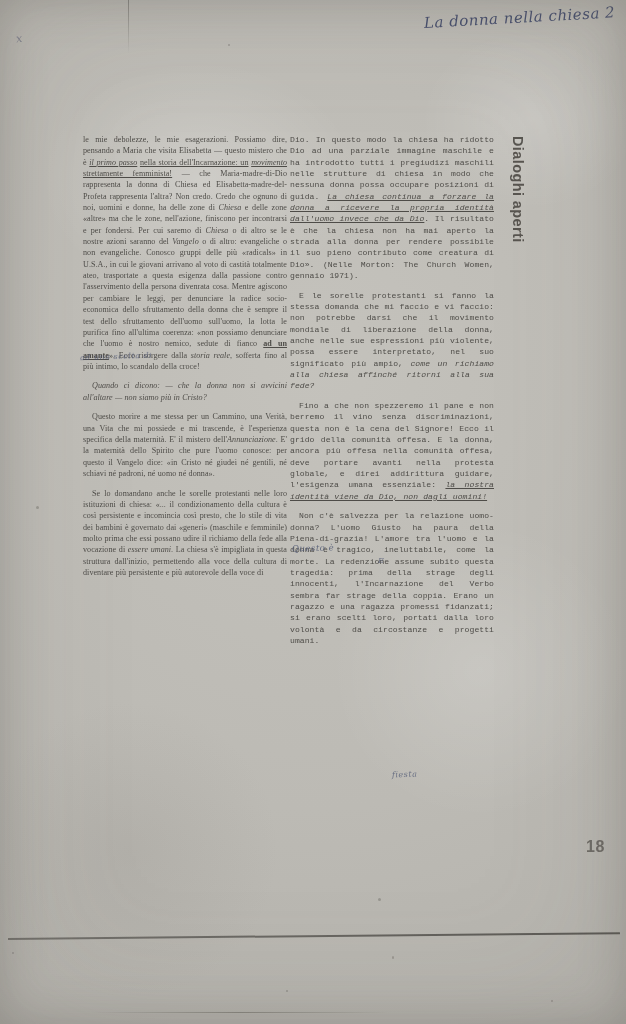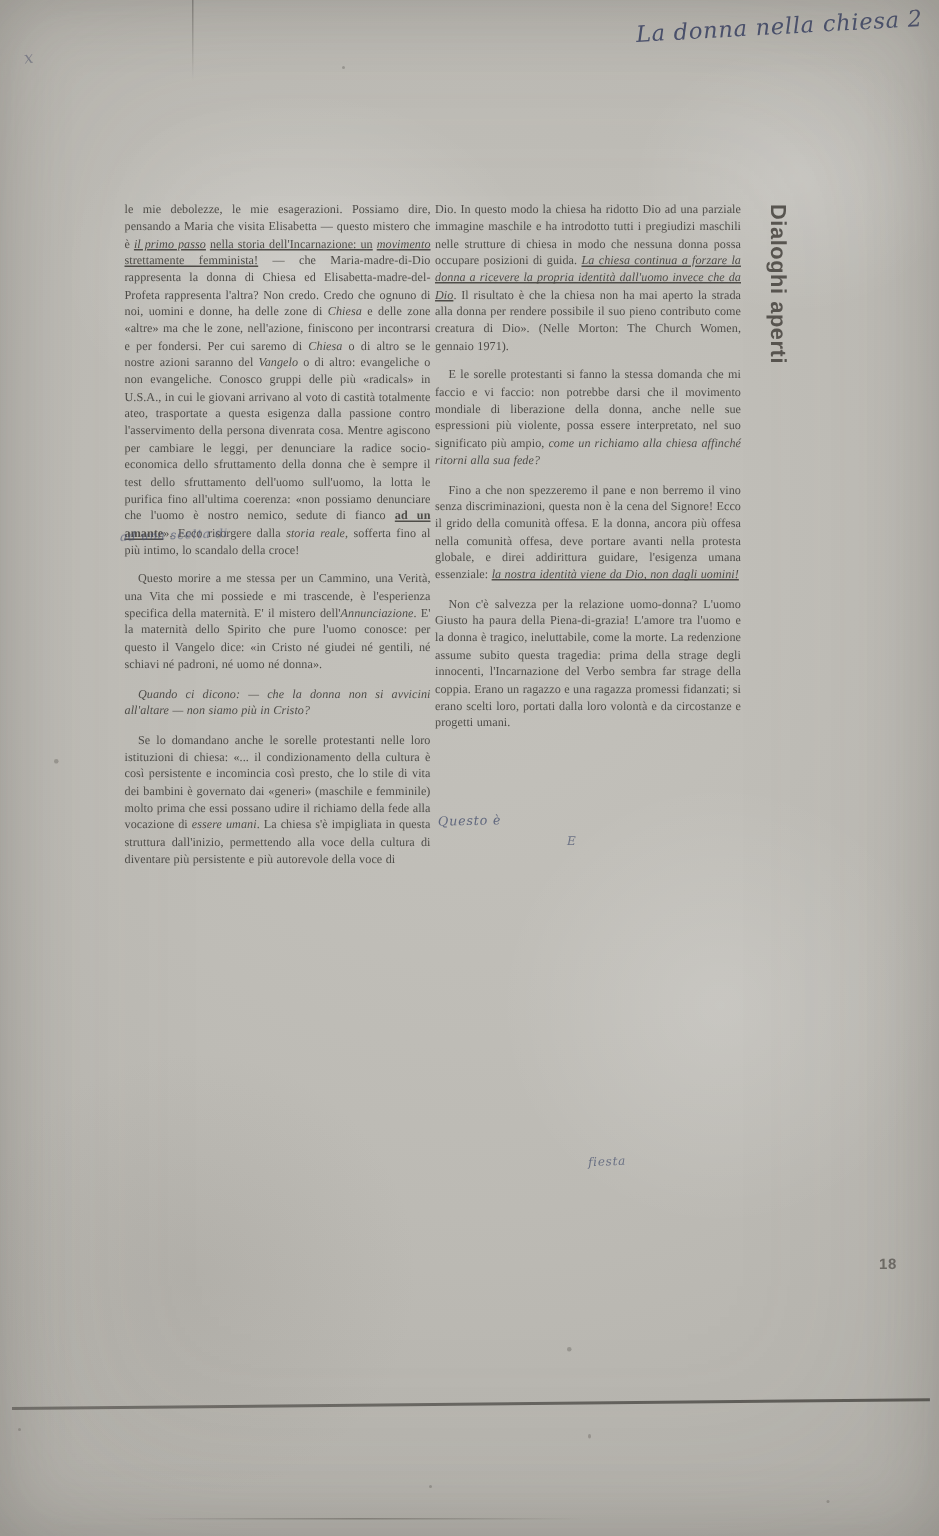--- a/index.html
+++ b/index.html
@@ -78,21 +78,21 @@
   .col{
     position:absolute;top:0;width:204px;
     font-size:8.1px;
     line-height:11.35px;
     text-align:justify;
     color:#4e4c48;
     letter-spacing:.04px;
     word-spacing:.2px;
   }
   #col-left{left:0;margin-left:21px;}
-  #col-right{left:228px;}
+  #col-right{left:228px;font-family:Liberation Mono, monospace;}
   .col p{margin:0 0 8.2px 0;text-indent:0;}
   .col p.ind{text-indent:9px;}
   .col em{font-style:italic;}
   .col .u{text-decoration:underline;text-decoration-thickness:.5px;}
   .col .bu{font-weight:bold;text-decoration:underline;text-decoration-thickness:.5px;}
 
   
   #section-tag{
     position:absolute;left:506px;top:136px;
     width:24px;height:150px;
@@ -109,21 +109,21 @@
     letter-spacing:.4px;
     color:#585550;
     white-space:nowrap;
     line-height:24px;
   }
 
   
   #page-number{
     position:absolute;left:586px;top:838px;
     font-family:"Liberation Sans", sans-serif;
-    font-weight:bold;font-size:10px;
+    font-weight:bold;font-size:16px;
     color:#6e6b66;letter-spacing:.5px;
   }
 
   
   #ink{filter:blur(.28px);}
 </style>
 </head>
 <body>
 
 <div id="page">
@@ -150,22 +150,22 @@
   <div id="ink">
 
     <div id="section-tag">
       <span class="txt">Dialoghi aperti</span>
     </div>
 
     <div id="columns">
 
       <div class="col" id="col-left">
         <p>le mie debolezze, le mie esagerazioni. Possiamo dire, pensando a Maria che visita Elisabetta — questo mistero che è <em class="u">il primo passo</em> <span class="u">nella storia dell'Incarnazione: un</span> <em class="u">movimento</em> <span class="u">strettamente femminista!</span> — che Maria-madre-di-Dio rappresenta la donna di Chiesa ed Elisabetta-madre-del-Profeta rappresenta l'altra? Non credo. Credo che ognuno di noi, uomini e donne, ha delle zone di <em>Chiesa</em> e delle zone «altre» ma che le zone, nell'azione, finiscono per incontrarsi e per fondersi. Per cui saremo di <em>Chiesa</em> o di altro se le nostre azioni saranno del <em>Vangelo</em> o di altro: evangeliche o non evangeliche. Conosco gruppi delle più «radicals» in U.S.A., in cui le giovani arrivano al voto di castità totalmente ateo, trasportate a questa esigenza dalla passione contro l'asservimento della persona divenrata cosa. Mentre agiscono per cambiare le leggi, per denunciare la radice socio-economica dello sfruttamento della donna che è sempre il test dello sfruttamento dell'uomo sull'uomo, la lotta le purifica fino all'ultima coerenza: «non possiamo denunciare che l'uomo è nostro nemico, sedute di fianco <span class="bu">ad un amante</span>». Ecco risorgere dalla <em>storia reale</em>, sofferta fino al più intimo, lo scandalo della croce!</p>
+        <p class="ind"><em>Quando ci dicono: — che la donna non si avvicini all'altare — non siamo più in Cristo?</em></p>
         <p class="ind">Questo morire a me stessa per un Cammino, una Verità, una Vita che mi possiede e mi trascende, è l'esperienza specifica della maternità. E' il mistero dell'<em>Annunciazione</em>. E' la maternità dello Spirito che pure l'uomo conosce: per questo il Vangelo dice: «in Cristo né giudei né gentili, né schiavi né padroni, né uomo né donna».</p>
-        <p class="ind"><em>Quando ci dicono: — che la donna non si avvicini all'altare — non siamo più in Cristo?</em></p>
         <p class="ind">Se lo domandano anche le sorelle protestanti nelle loro istituzioni di chiesa: «... il condizionamento della cultura è così persistente e incomincia così presto, che lo stile di vita dei bambini è governato dai «generi» (maschile e femminile) molto prima che essi possano udire il richiamo della fede alla vocazione di <em>essere umani</em>. La chiesa s'è impigliata in questa struttura dall'inizio, permettendo alla voce della cultura di diventare più persistente e più autorevole della voce di</p>
       </div>
 
       <div class="col" id="col-right">
         <p>Dio. In questo modo la chiesa ha ridotto Dio ad una parziale immagine maschile e ha introdotto tutti i pregiudizi maschili nelle strutture di chiesa in modo che nessuna donna possa occupare posizioni di guida. <em class="u">La chiesa continua a forzare la donna a ricevere la propria identità dall'uomo invece che da Dio</em>. Il risultato è che la chiesa non ha mai aperto la strada alla donna per rendere possibile il suo pieno contributo come creatura di Dio». (Nelle Morton: The Church Women, gennaio 1971).</p>
         <p class="ind">E le sorelle protestanti si fanno la stessa domanda che mi faccio e vi faccio: non potrebbe darsi che il movimento mondiale di liberazione della donna, anche nelle sue espressioni più violente, possa essere interpretato, nel suo significato più ampio, <em>come un richiamo alla chiesa affinché ritorni alla sua fede?</em></p>
         <p class="ind">Fino a che non spezzeremo il pane e non berremo il vino senza discriminazioni, questa non è la cena del Signore! Ecco il grido della comunità offesa. E la donna, ancora più offesa nella comunità offesa, deve portare avanti nella protesta globale, e direi addirittura guidare, l'esigenza umana essenziale: <em class="u">la nostra identità viene da Dio, non dagli uomini!</em></p>
         <p class="ind">Non c'è salvezza per la relazione uomo-donna? L'uomo Giusto ha paura della Piena-di-grazia! L'amore tra l'uomo e la donna è tragico, ineluttabile, come la morte. La redenzione assume subito questa tragedia: prima della strage degli innocenti, l'Incarnazione del Verbo sembra far strage della coppia. Erano un ragazzo e una ragazza promessi fidanzati; si erano scelti loro, portati dalla loro volontà e da circostanze e progetti umani.</p>
       </div>
 

